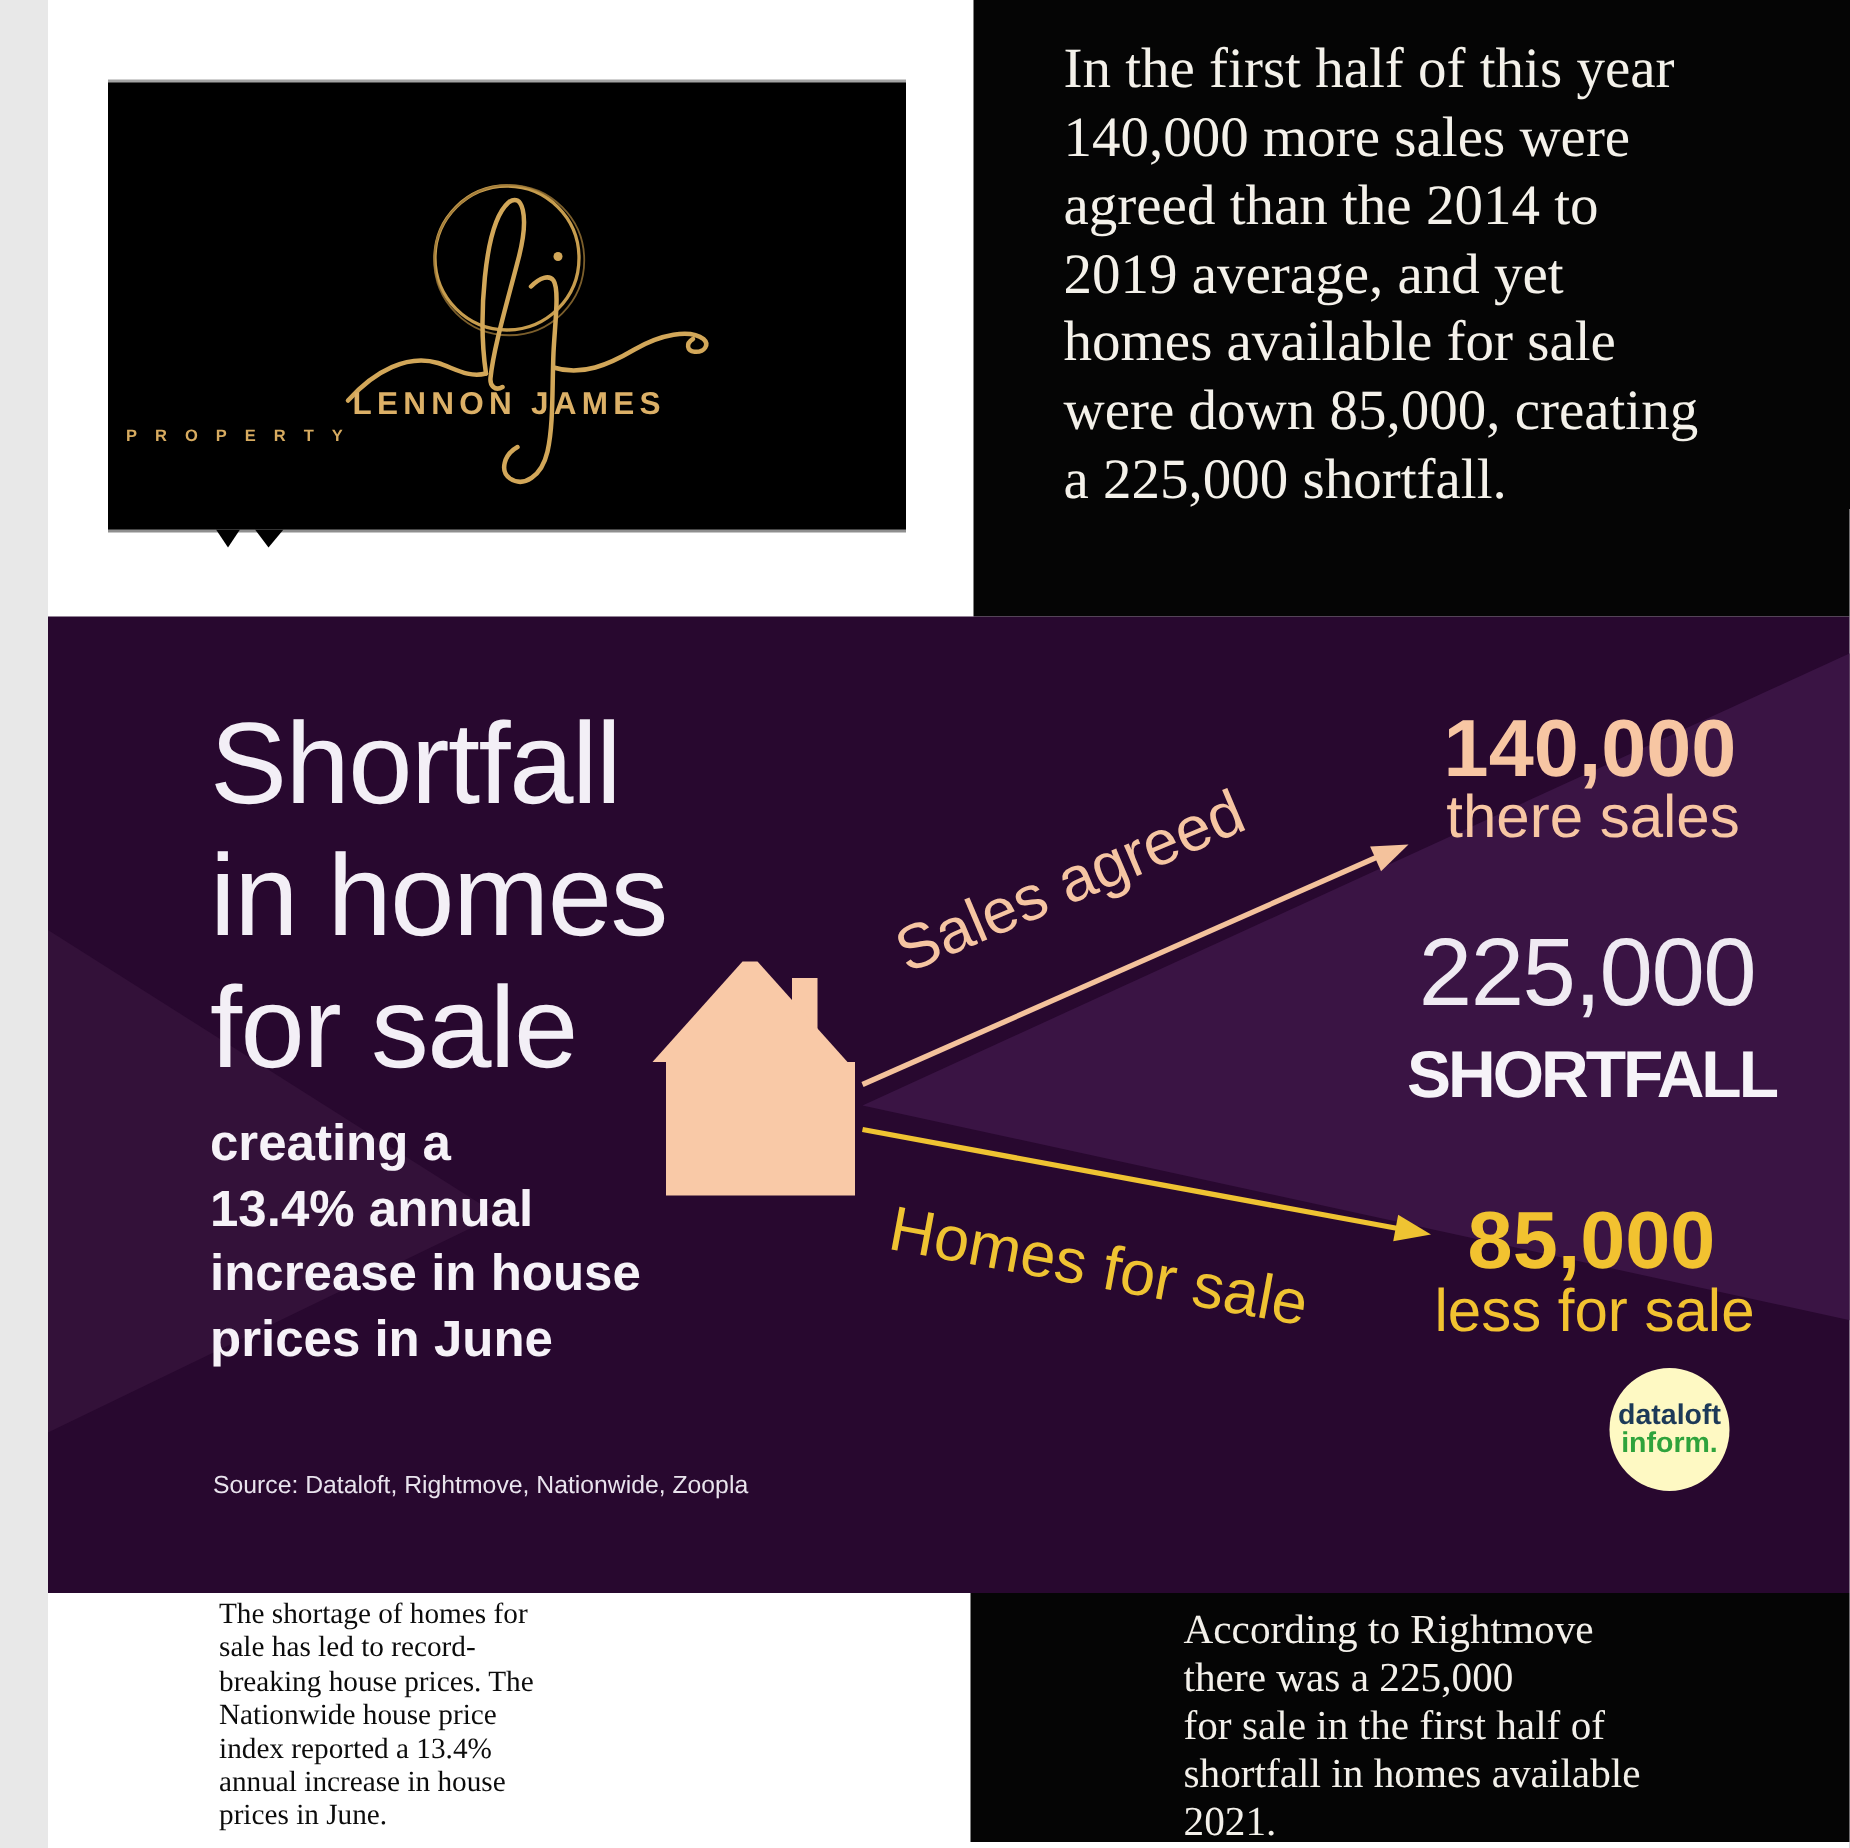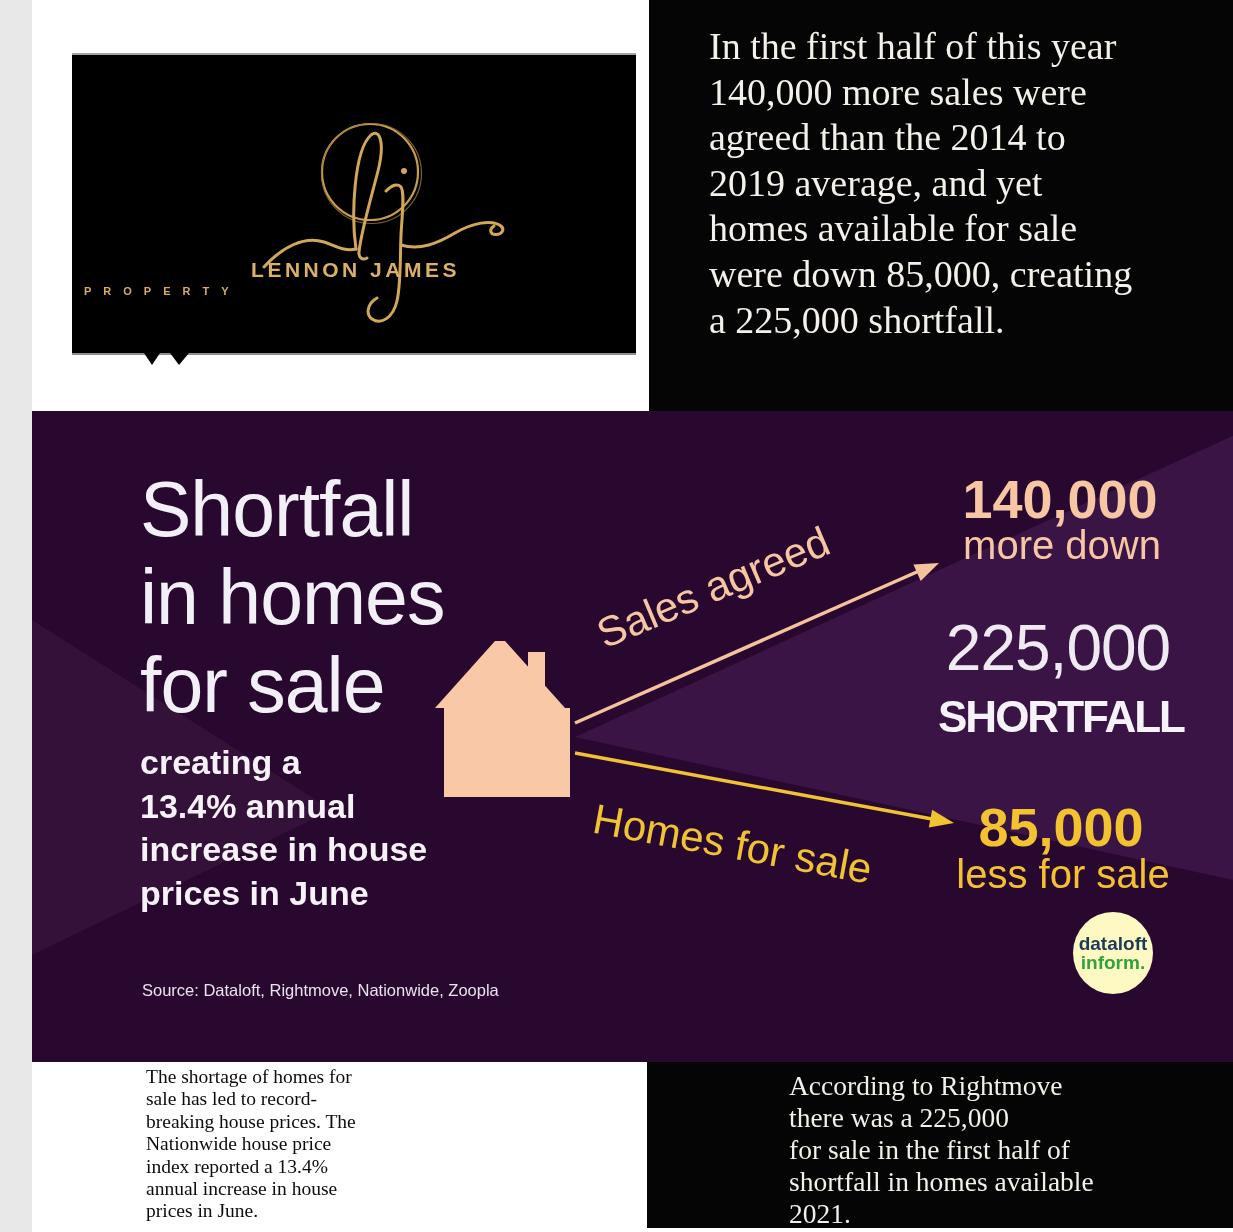--- a/index.html
+++ b/index.html
@@ -7,21 +7,21 @@
     position:relative;width:1233px;height:1232px;background:#ffffff;
     overflow:hidden;font-family:"Liberation Sans",sans-serif;margin-left:32px;
   }
   
   .panel-top-right{position:absolute;left:617px;top:0;width:616px;height:411px;background:#050505;}
   .quote{position:absolute;left:60px;top:24px;color:#f4f1ea;
     font-family:"Liberation Serif","DejaVu Serif",serif;font-size:38px;line-height:45.6px;}
   .quote div{white-space:nowrap;}
   
   .card{position:absolute;left:40px;top:55px;width:532px;height:298px;background:#000;
-    box-shadow:0 -2px 0 #a3a3a3, 0 2px 0 #8f8f8f;padding-left:32px;}
+    box-shadow:0 -2px 0 #a3a3a3, 0 2px 0 #8f8f8f;}
   .brand-name{position:absolute;left:0;right:0;top:203px;text-align:center;
     color:#dcb067;font-size:21px;font-weight:bold;letter-spacing:3.5px;padding-left:3px;}
   .brand-tagline{position:absolute;left:0;right:0;top:230px;text-align:left;
     color:#d7ab60;font-size:11px;font-weight:bold;letter-spacing:12px;padding-left:12px;}
   .card-tails{position:absolute;left:100px;top:353px;}
   
   .panel-purple{position:absolute;left:0;top:411px;width:1233px;height:651px;background:#28082f;overflow:hidden;}
   .decor{position:absolute;left:0;top:0;pointer-events:none;}
   .ig-title{position:absolute;left:108px;top:54px;color:#f3eff6;
     font-size:77px;line-height:88px;font-weight:400;letter-spacing:-1px;}
@@ -118,21 +118,21 @@
       <div>increase in house</div>
       <div>prices in June</div>
     </div>
 
     <div class="ig-source">Source: Dataloft, Rightmove, Nationwide, Zoopla</div>
 
     <div class="arrow-label label-sales">Sales agreed</div>
     <div class="arrow-label label-homes">Homes for sale</div>
 
     <div class="stat stat-more-v">140,000</div>
-    <div class="stat stat-more-l">more down</div>
+    <div class="stat stat-more-l">there sales</div>
     <div class="stat stat-short-v">225,000</div>
     <div class="stat stat-short-l">SHORTFALL</div>
     <div class="stat stat-less-v">85,000</div>
     <div class="stat stat-less-l">less for sale</div>
 
     <div class="badge">
       <div class="l1">dataloft</div>
       <div class="l2">inform.</div>
     </div>
   </div>

